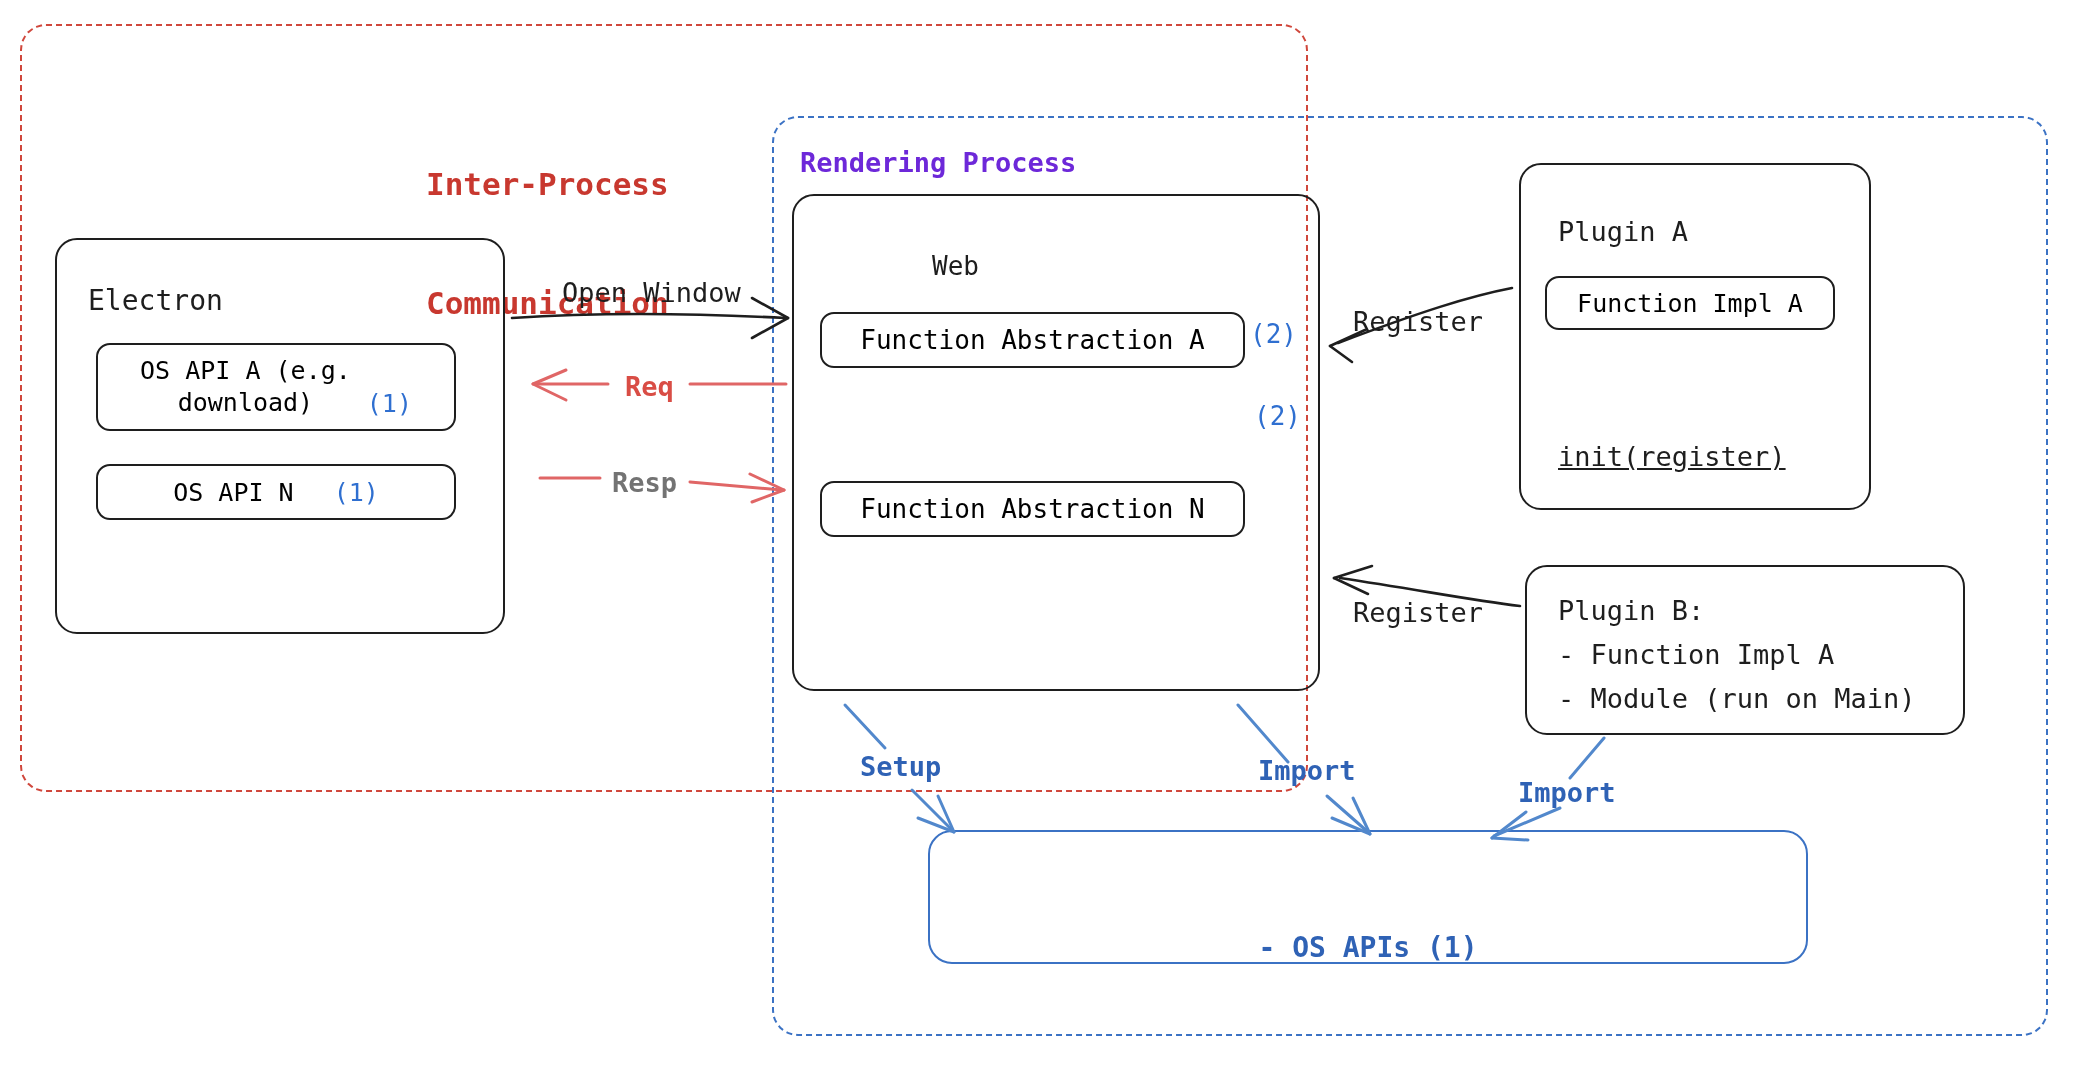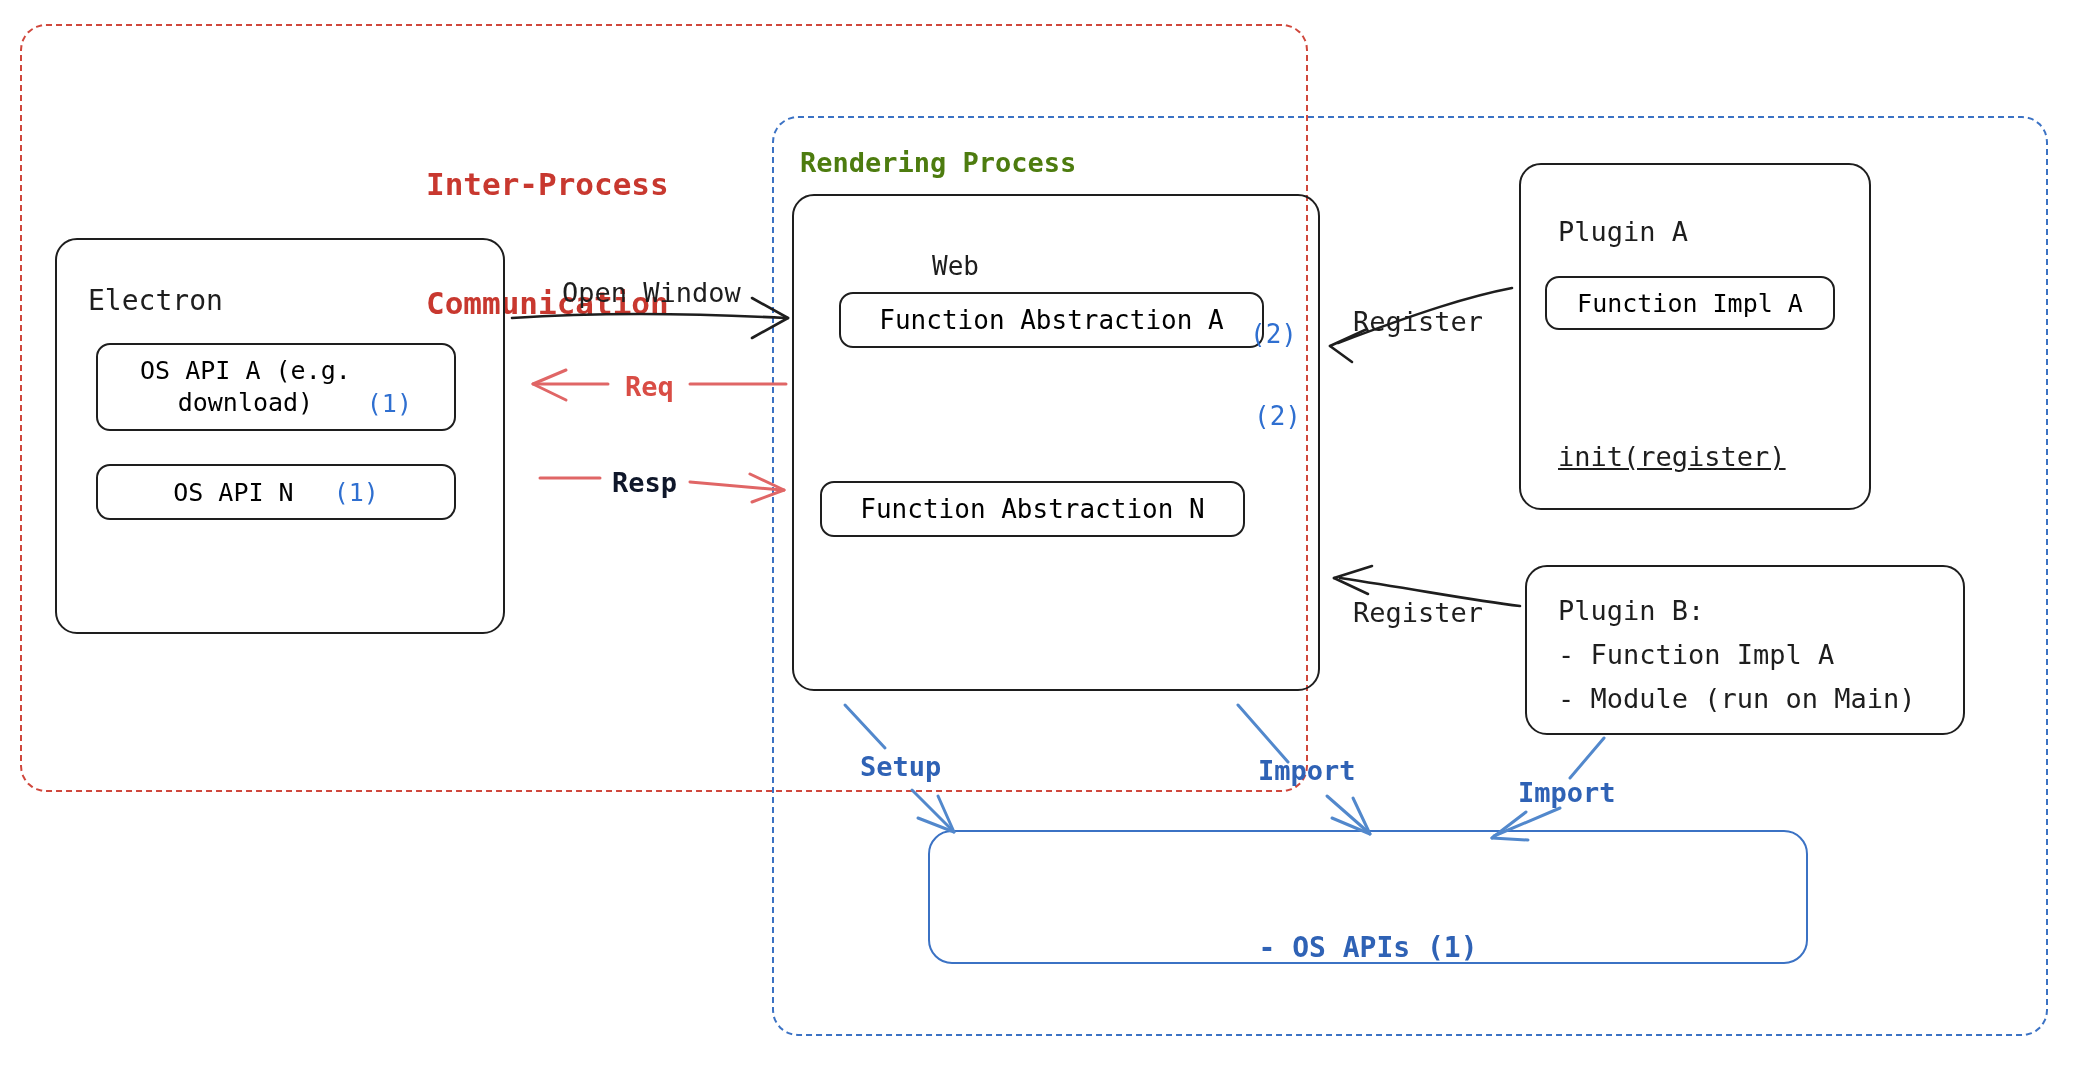--- a/index.html
+++ b/index.html
@@ -44,21 +44,21 @@
     justify-content: center;
     text-align: center;
   }
   .lbl {
     position: absolute;
     color: #1e1e1e;
     white-space: pre;
     line-height: 1.28;
   }
   .red  { color: #c8382f; }
-  .blue { color: #4d7c0f; }
+  .blue { color: #6d28d9; }
   .blue-strong { color: #2f62b5; font-weight: bold; }
   .mark-blue { color: #2f6fd0; }
   .center { text-align: center; }
 
   
   .dashbox {
     position: absolute;
     box-sizing: border-box;
     border-radius: 26px;
     background: transparent;
@@ -98,21 +98,21 @@
   <div class="inner-node" style="left:96px; top:464px; width:360px; height:56px;">
     <div style="display:flex; align-items:center; gap:40px;">
       <div style="font-size:25px;">OS API N</div>
       <div class="mark-blue" style="font-size:25px;">(1)</div>
     </div>
   </div>
 
   <div class="node" style="left:792px; top:194px; width:528px; height:497px;"></div>
   <div class="lbl" style="left:932px; top:250px; font-size:26px;">Web</div>
 
-  <div class="inner-node" style="left:820px; top:292px; width:425px; height:56px;margin-left:19px;">
+  <div class="inner-node" style="left:820px; top:312px; width:425px; height:56px;">
     <span style="font-size:26px;">Function Abstraction A</span>
   </div>
   <div class="lbl mark-blue" style="left:1250px; top:318px; font-size:26px;">(2)</div>
 
   <div class="lbl mark-blue" style="left:1254px; top:400px; font-size:26px;">(2)</div>
 
   <div class="inner-node" style="left:820px; top:481px; width:425px; height:56px;">
     <span style="font-size:26px;">Function Abstraction N</span>
   </div>
 
@@ -131,21 +131,21 @@
   <div class="lbl" style="left:1558px; top:682px; font-size:27px;">- Module (run on Main)</div>
 
   <div class="node" style="left:928px; top:830px; width:880px; height:134px; border-color:#3b72c4; border-width:2.6px; border-radius:24px;"></div>
   <div class="lbl blue-strong center" style="left:928px; top:848px; width:880px; font-size:28px; line-height:1.42;">
     <div>- OS APIs (1)</div>
     
   </div>
 
   <div class="lbl" style="left:562px; top:276px; font-size:27px;">Open Window</div>
   <div class="lbl" style="left:625px; top:370px; font-size:27px; color:#d94d45; font-weight:600;">Req</div>
-  <div class="lbl" style="left:612px; top:466px; font-size:27px; color:#0f172a; font-weight:600;">Resp</div>
+  <div class="lbl" style="left:612px; top:466px; font-size:27px; color:#737373; font-weight:600;">Resp</div>
 
   <div class="lbl" style="left:1353px; top:305px; font-size:27px;">Register</div>
   <div class="lbl" style="left:1353px; top:596px; font-size:27px;">Register</div>
 
   <div class="lbl blue-strong" style="left:860px; top:750px; font-size:27px;">Setup</div>
   <div class="lbl blue-strong" style="left:1258px; top:754px; font-size:27px;">Import</div>
   <div class="lbl blue-strong" style="left:1518px; top:776px; font-size:27px;">Import</div>
 
   <svg class="layer" viewBox="0 0 2074 1066">
 

